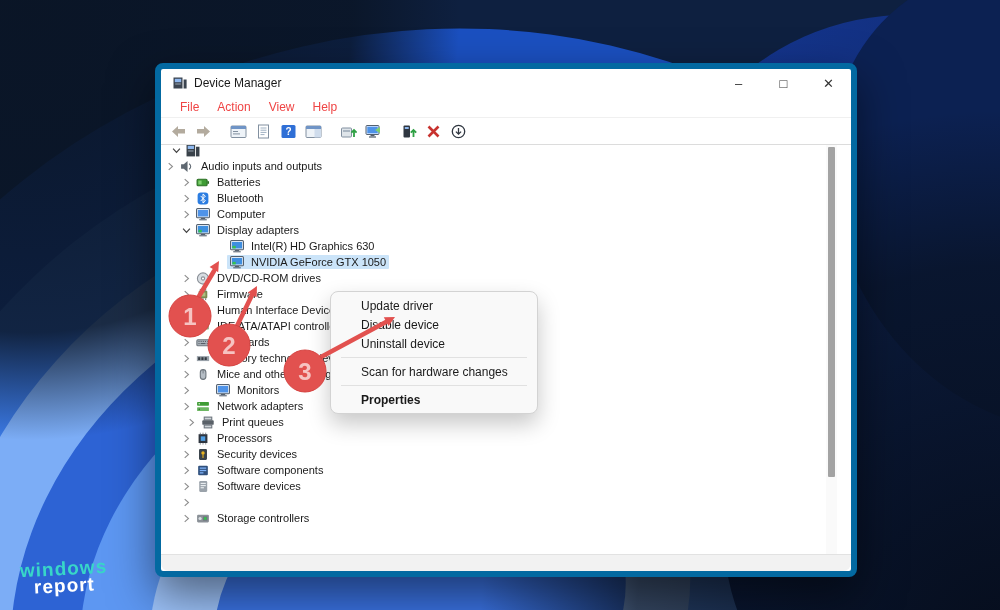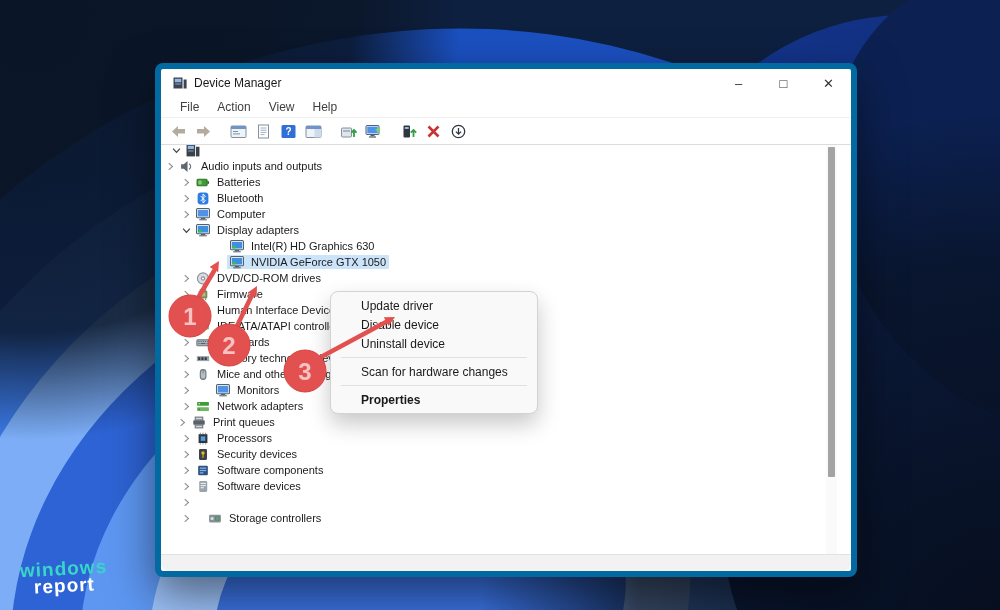--- a/index.html
+++ b/index.html
@@ -17,21 +17,21 @@
        box-shadow:0 18px 45px rgba(0,0,0,.5);}
   .titlebar{position:absolute;left:0;top:0;right:0;height:28px;display:flex;align-items:center;
             border-radius:8px 8px 0 0;background:#fff;}
   .title-ic{margin-left:12px;display:flex;}
   .title-tx{margin-left:7px;font-size:12px;color:#191919;}
   .caption{margin-left:auto;display:flex;height:100%;}
   .cap-btn{width:45px;height:100%;display:flex;align-items:center;justify-content:center;
            font-size:13px;color:#333;}
   .menubar{position:absolute;left:0;top:28px;right:0;height:20px;display:flex;align-items:center;
            padding-left:10px;border-bottom:1px solid #f0f0f0;background:#fff;}
-  .menu-item{font-size:12px;color:#404040;padding:2px 9px;}
+  .menu-item{font-size:12px;color:#ef4444;padding:2px 9px;}
   .toolbar{position:absolute;left:0;top:49px;right:0;height:26px;display:flex;align-items:center;
            padding-left:6px;border-bottom:1px solid #dcdcdc;background:#fff;gap:3px;}
   .tb-btn{width:22px;height:20px;display:flex;align-items:center;justify-content:center;}
   .tb-sp{width:7px;}
   
   .tree{position:absolute;left:0;top:76px;right:0;height:411px;overflow:hidden;background:#fff;}
   .trow{display:flex;align-items:center;height:16px;font-size:11px;color:#1a1a1a;white-space:nowrap;}
   .trow:first-child{margin-top:-3px;}
   .chev{width:14px;height:12px;display:flex;align-items:center;justify-content:center;flex:none;}
   .ticn{width:14px;height:12px;margin-left:3px;display:flex;align-items:center;flex:none;}
@@ -498,21 +498,21 @@
             <svg width="14" height="13" viewBox="0 0 13 12">
               <rect x="1" y="1.8" width="11" height="3.4" rx="0.6" fill="#3f9c35"></rect>
               <rect x="1" y="6.8" width="11" height="3.4" rx="0.6" fill="#6db763"></rect>
               <circle cx="3" cy="3.5" r="0.7" fill="#d7f0d2"></circle>
               <circle cx="3" cy="8.5" r="0.7" fill="#2d7026"></circle>
             </svg>
           </span>
           <span class="tlab">Network adapters</span>
         </span>
       </div>
-      <div class="trow" style="padding-left: 14px;">
+      <div class="trow" style="padding-left: 23px;">
         <span class="chev">
           <svg width="9" height="9" viewBox="0 0 10 10">
             <path d="M3 1.2 7.2 5 3 8.8" stroke="#8c8c8c" stroke-width="1.2" fill="none"></path>
           </svg>
         </span>
         <span class="selwrap">
           <span class="ticn">
             <svg width="14" height="13" viewBox="0 0 13 12">
               <rect x="3" y="1" width="7" height="2.6" fill="#cfd4d8" stroke="#6d757d"></rect>
               <rect x="1.2" y="4" width="10.6" height="4.2" rx="0.8" fill="#5a6168"></rect>
@@ -592,21 +592,21 @@
           <span class="tlab">Software devices</span>
         </span>
       </div>
       <div class="trow" style="padding-left: 18px;">
         <span class="chev">
           <svg width="9" height="9" viewBox="0 0 10 10">
             <path d="M3 1.2 7.2 5 3 8.8" stroke="#8c8c8c" stroke-width="1.2" fill="none"></path>
           </svg>
         </span>
       </div>
-      <div class="trow" style="padding-left: 18px; gap: 12px;">
+      <div class="trow" style="padding-left: 18px;">
         <span class="chev">
           <svg width="9" height="9" viewBox="0 0 10 10">
             <path d="M3 1.2 7.2 5 3 8.8" stroke="#8c8c8c" stroke-width="1.2" fill="none"></path>
           </svg>
         </span>
         <span class="selwrap">
           <span class="ticn">
             <svg width="14" height="13" viewBox="0 0 13 12">
               <rect x="1" y="2.6" width="11" height="7" rx="1" fill="#8a9097"></rect>
               <circle cx="3.8" cy="6" r="1.5" fill="#d9dee2"></circle>

